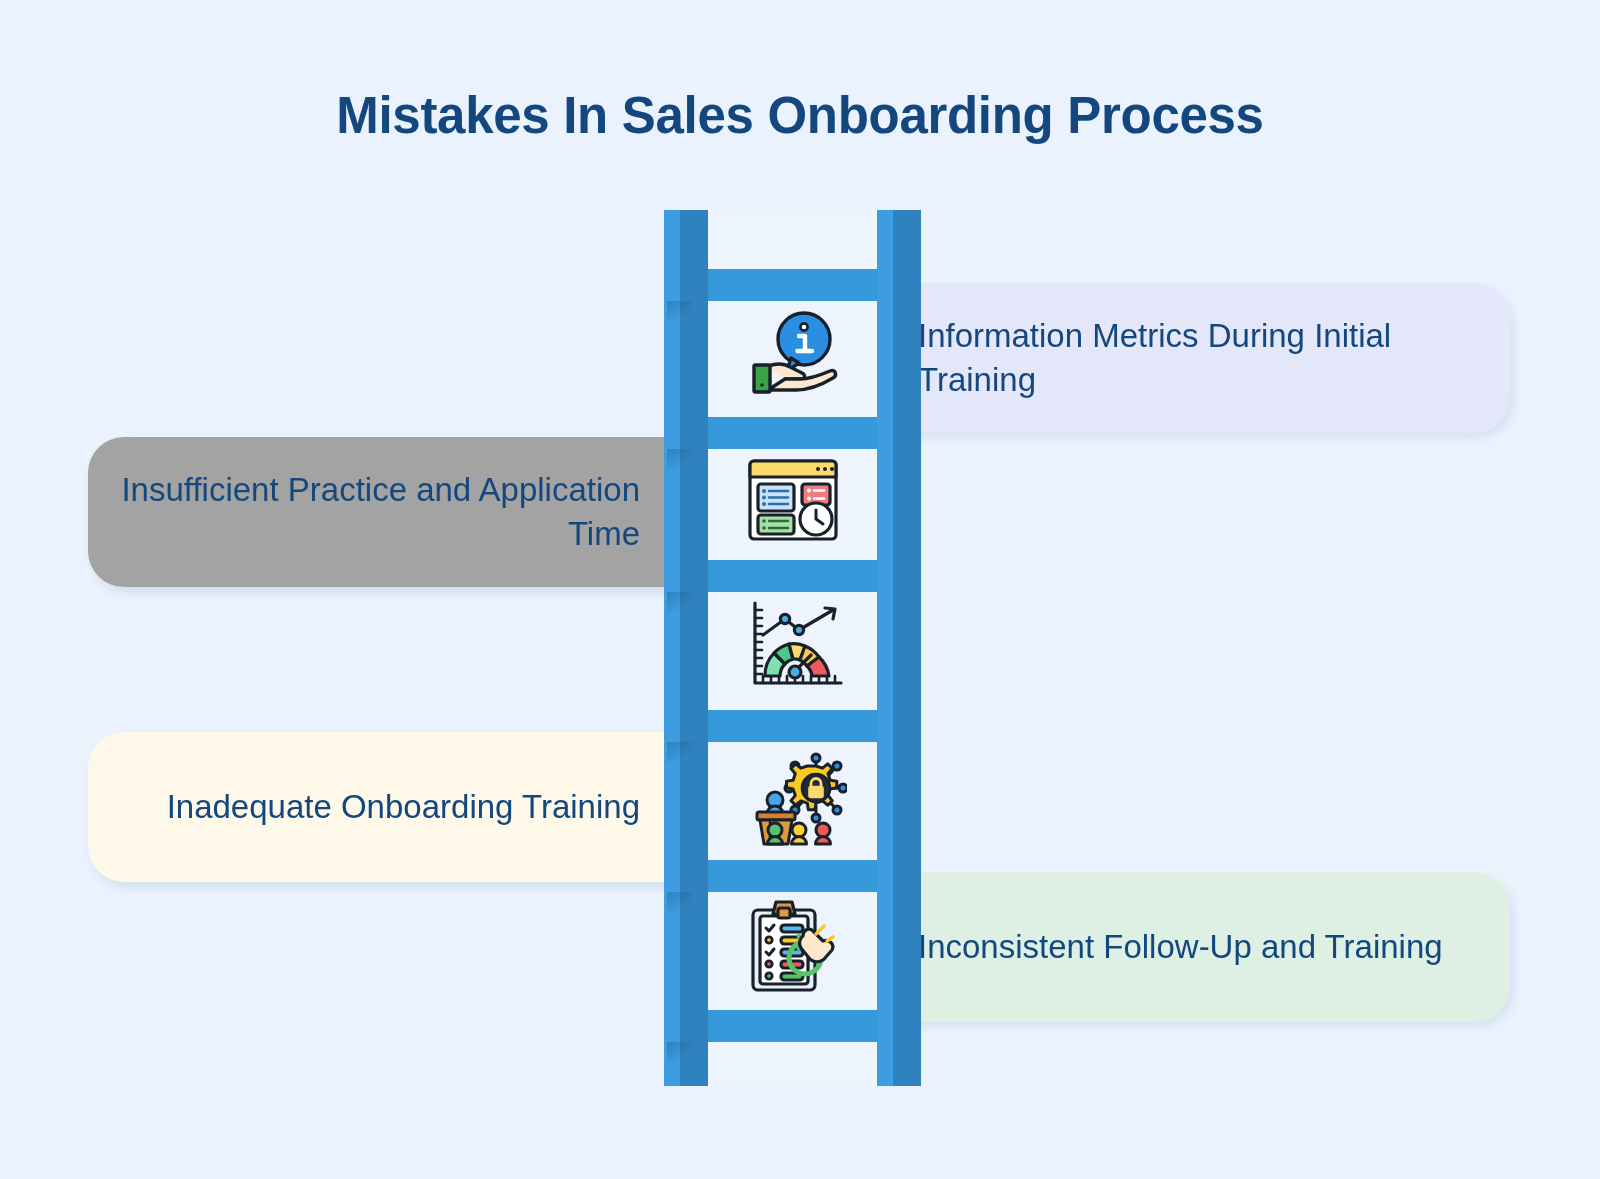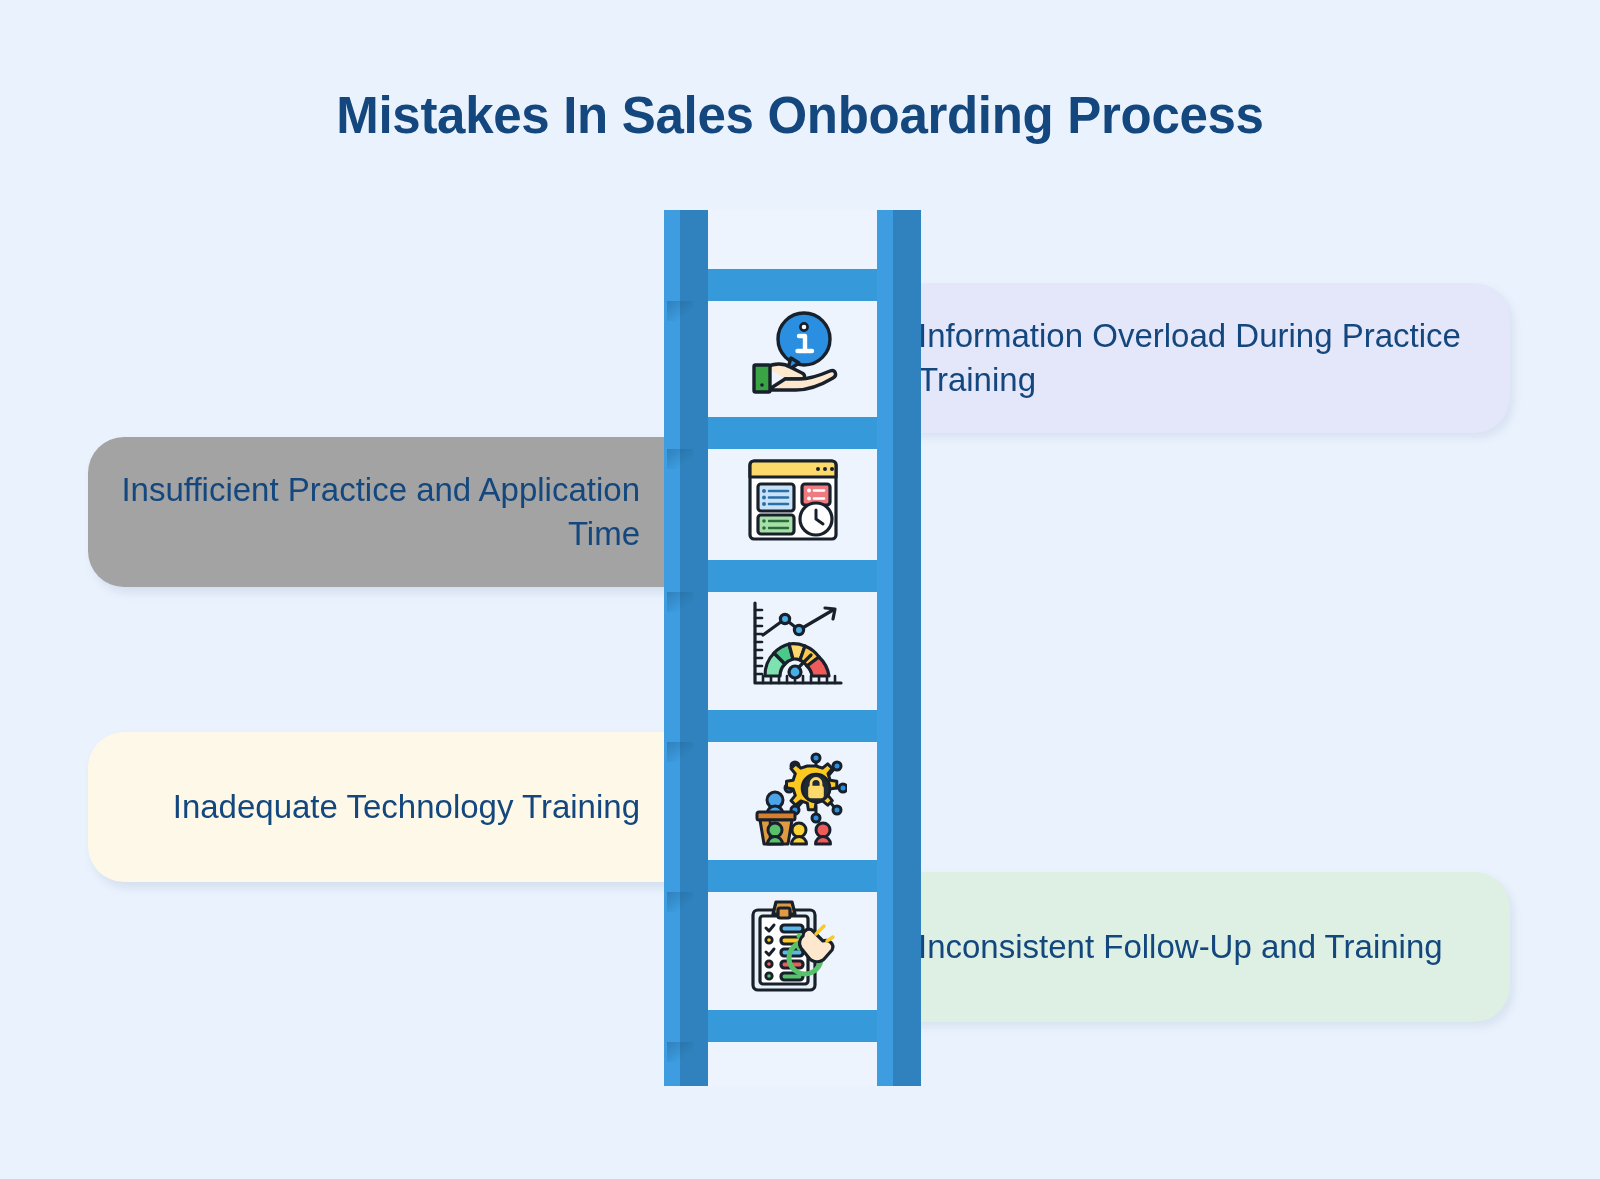--- a/index.html
+++ b/index.html
@@ -118,30 +118,30 @@
 
   <div class="cell" style="top:210px;height:75px;"></div>
   <div class="cell" style="top:285px;height:140px;"></div>
   <div class="cell" style="top:425px;height:143px;"></div>
   <div class="cell" style="top:568px;height:150px;"></div>
   <div class="cell" style="top:718px;height:150px;"></div>
   <div class="cell" style="top:868px;height:150px;"></div>
   <div class="cell" style="top:1018px;height:68px;"></div>
 
   <div class="card card-right" style="top:283px;background:#e4e6fa;">
-    <div class="card-text">Information Overload During Practice Training</div>
+    <div class="card-text">Information Metrics During Initial Training</div>
   </div>
 
   <div class="card card-left" style="top:437px;background:#a3a3a3;">
     <div class="card-text">Insufficient Practice and Application Time</div>
   </div>
 
 
   <div class="card card-left" style="top:732px;background:#fdf8e8;">
-    <div class="card-text">Inadequate Technology Training</div>
+    <div class="card-text">Inadequate Onboarding Training</div>
   </div>
 
   <div class="card card-right" style="top:872px;background:#ddf0e3;">
     <div class="card-text">Inconsistent Follow-Up and Training</div>
   </div>
 
   <div class="ladder">
 
     <div class="rung" style="top:269px;"></div>
     <div class="rung-shadow" style="top:301px;"></div>

